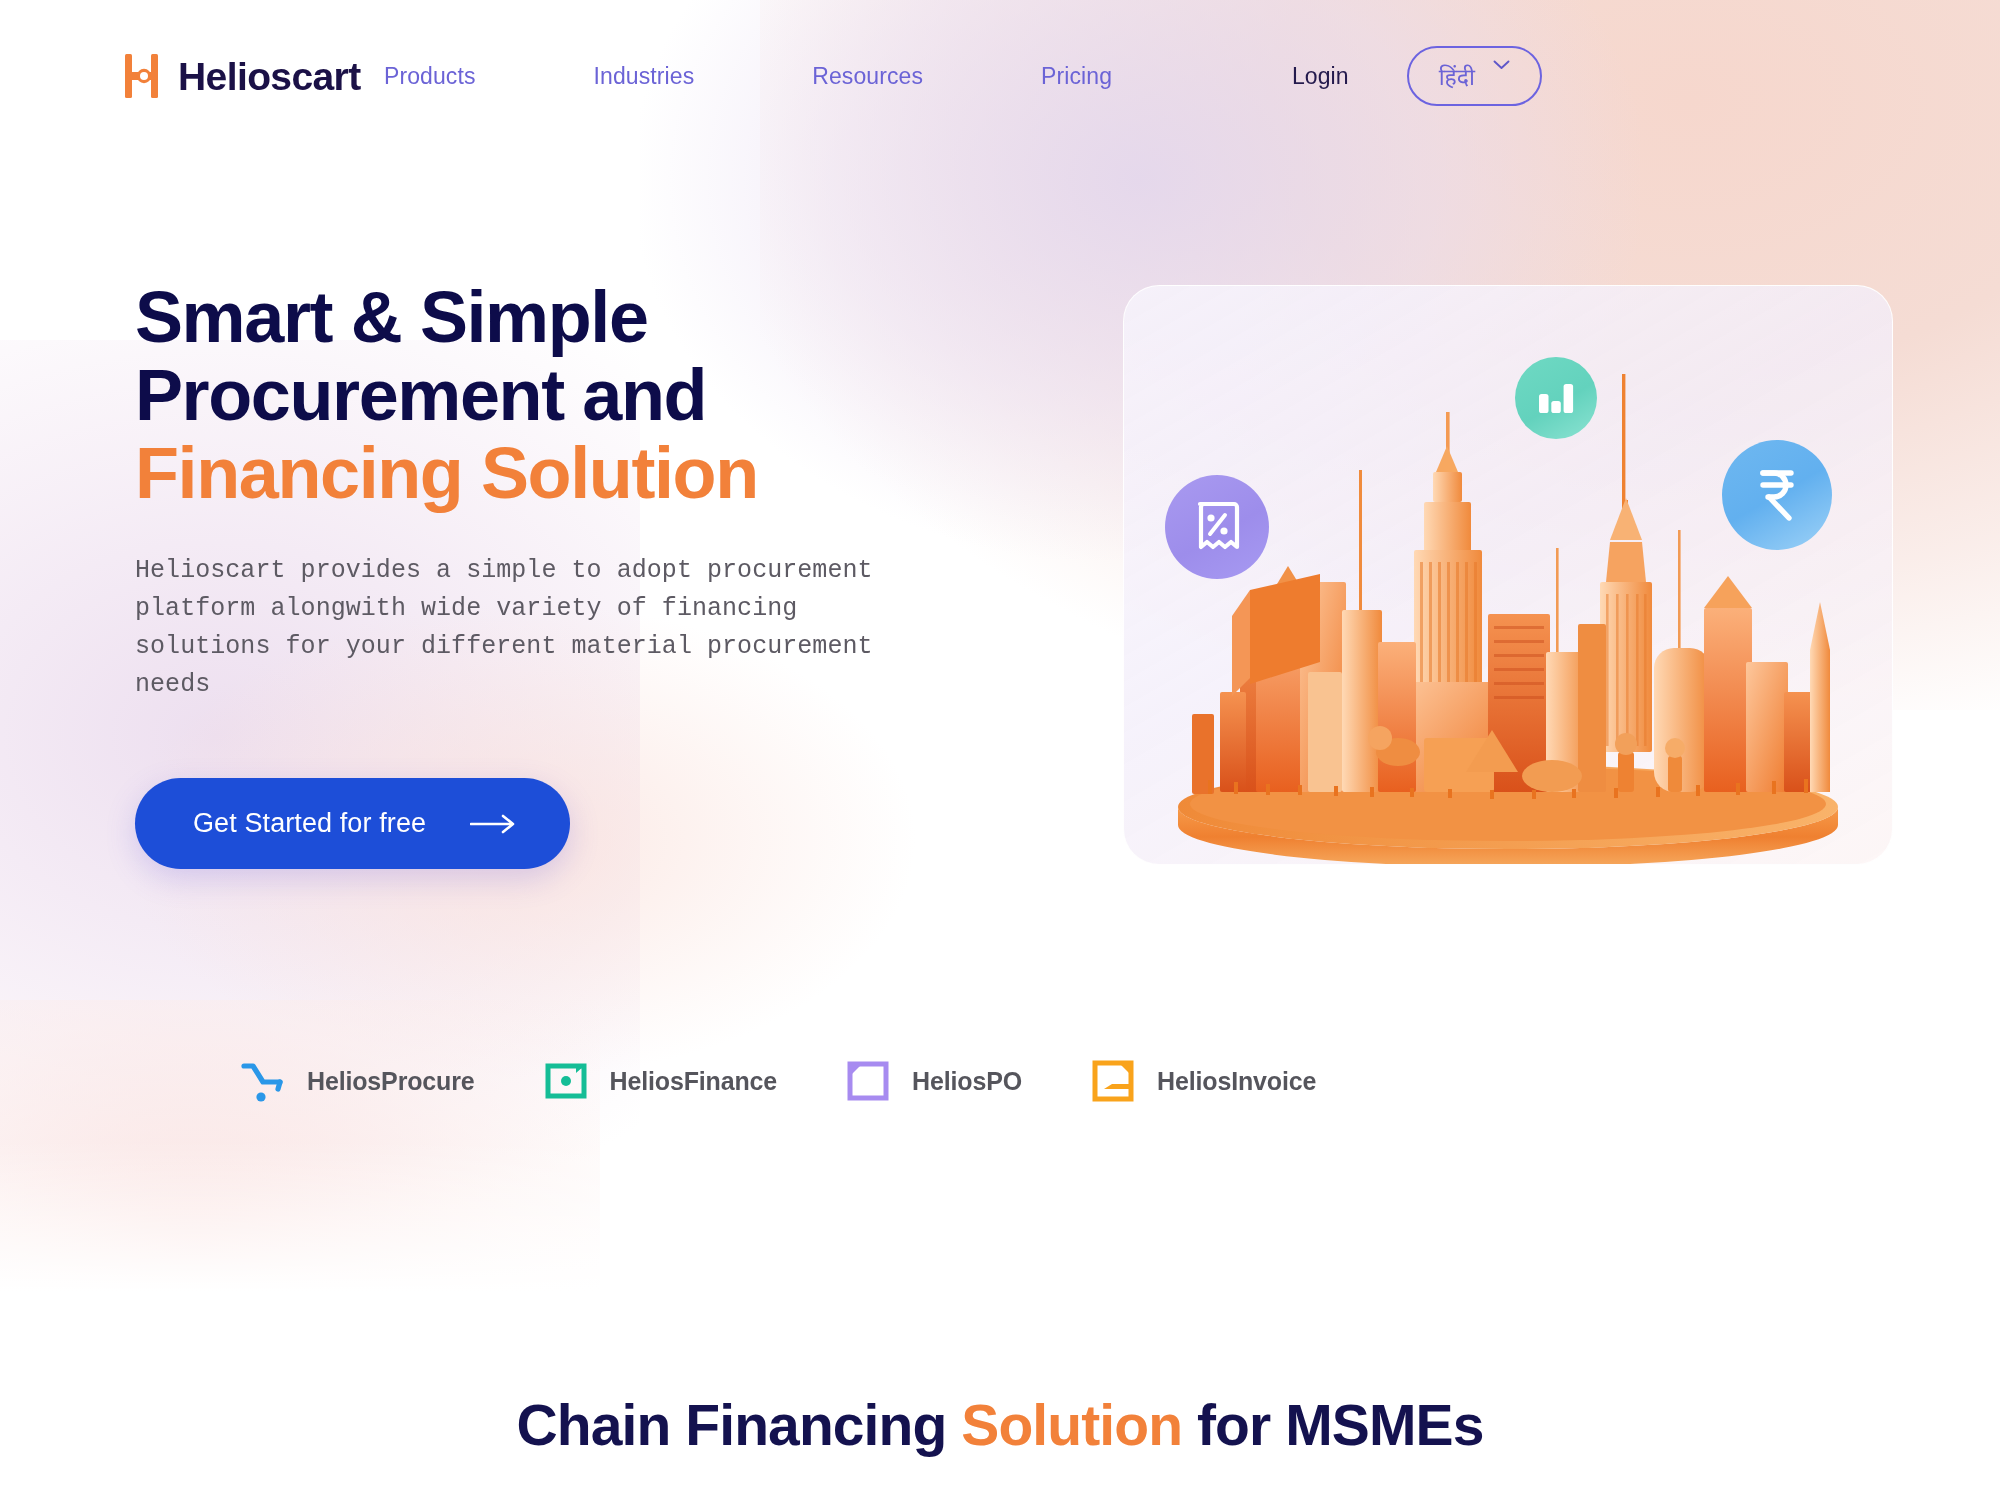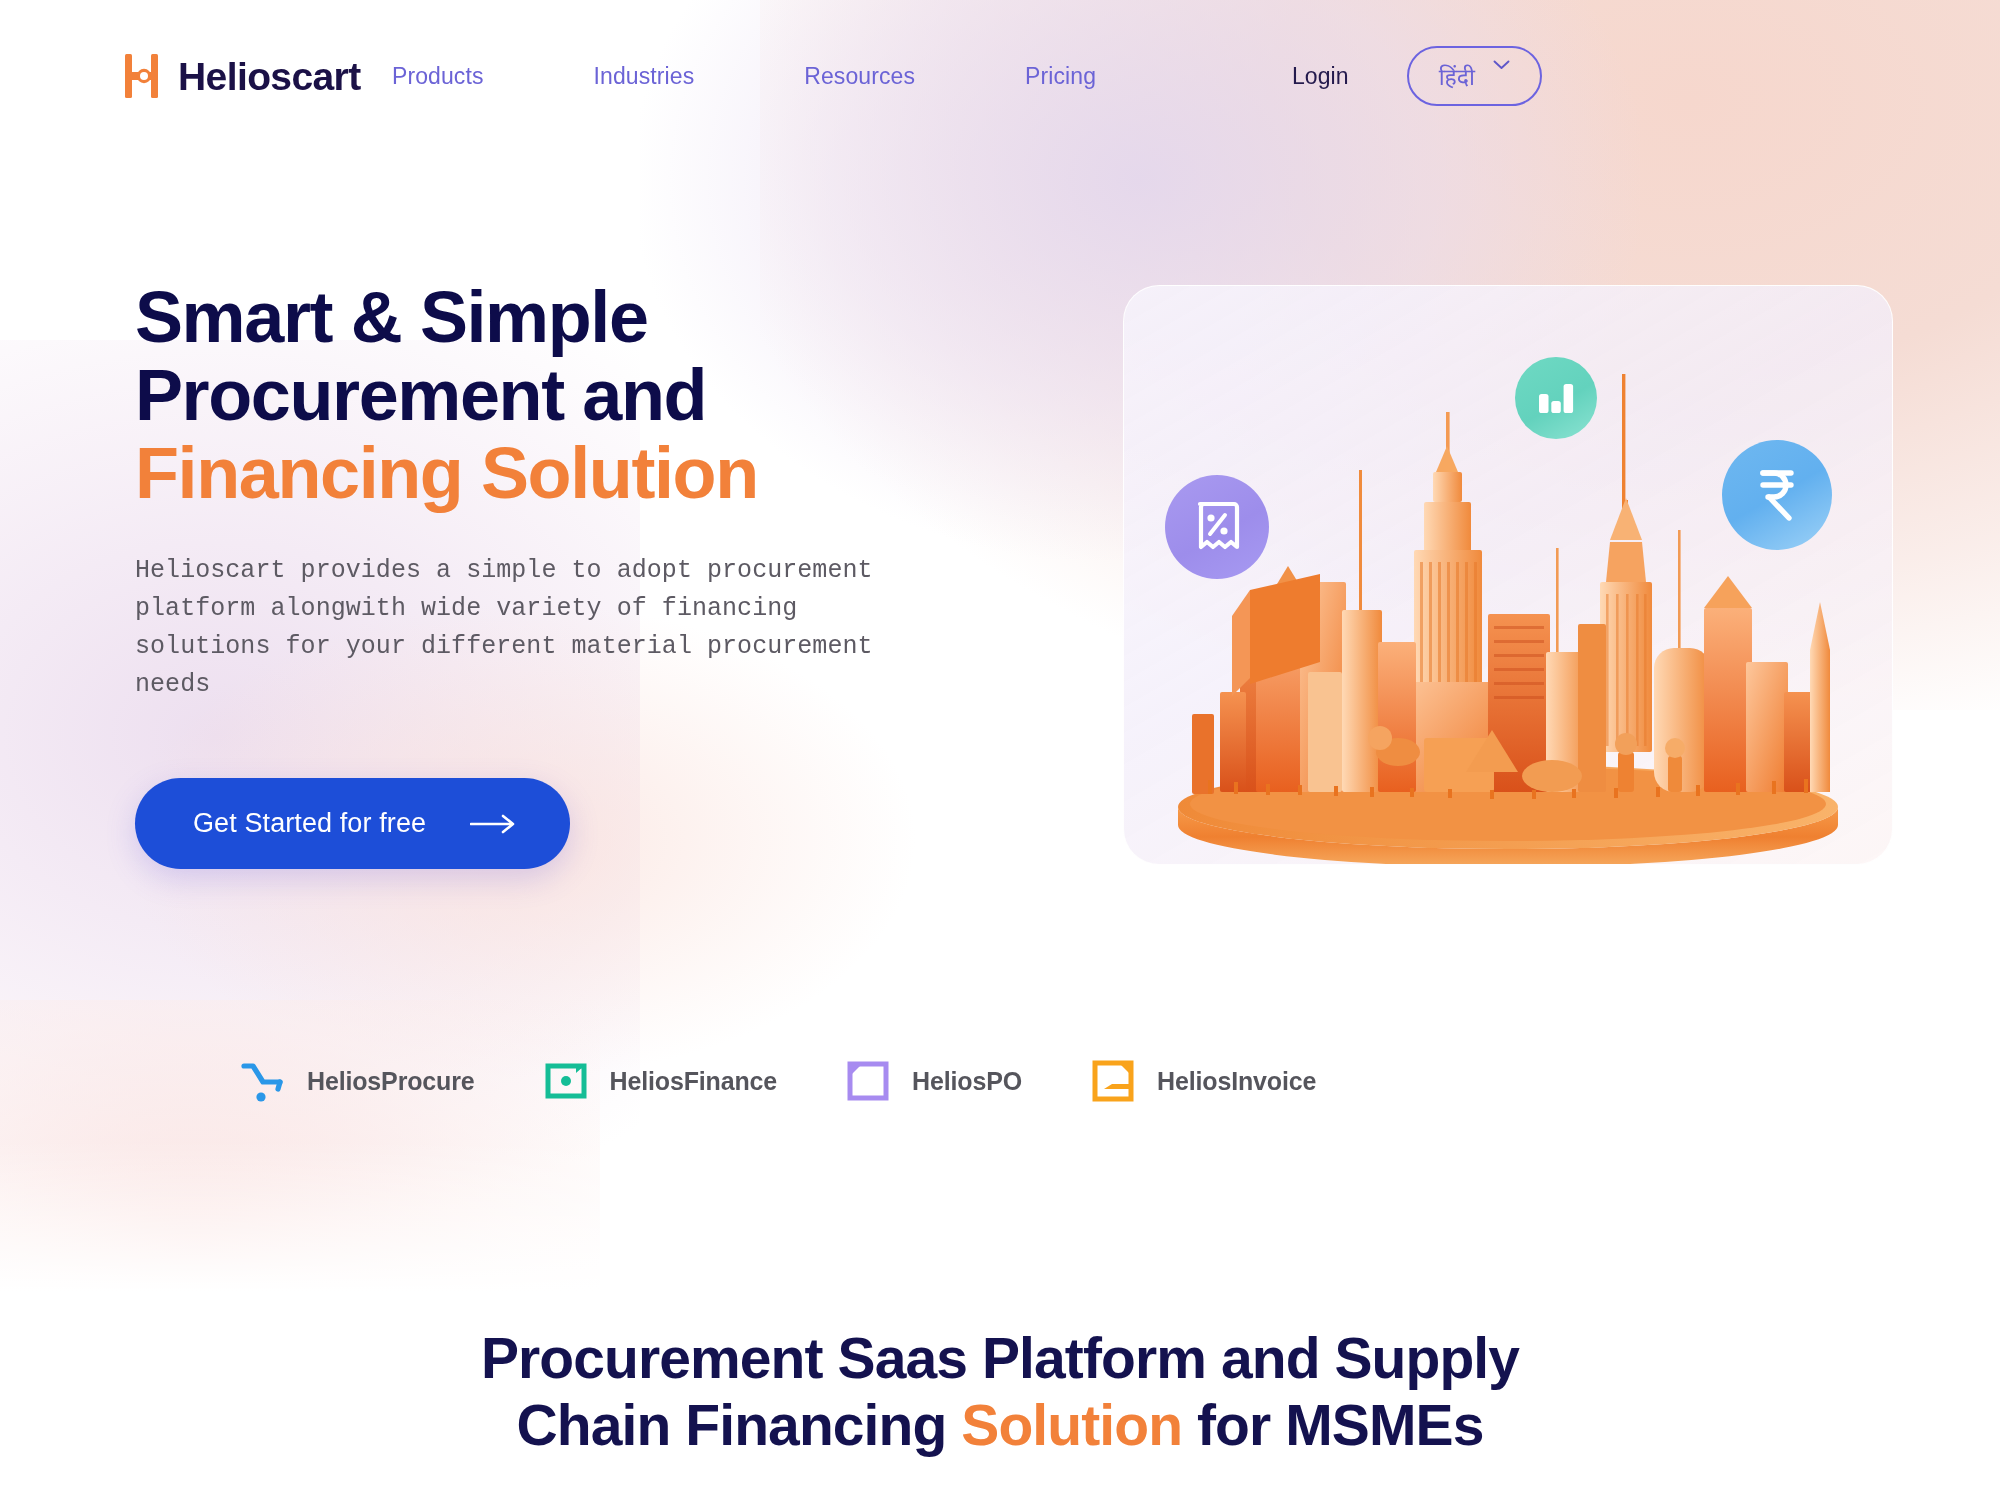--- a/index.html
+++ b/index.html
@@ -65,21 +65,21 @@
   }
   .brand { display:flex; align-items:center; gap:15px; }
   .brand-mark { width:38px; height:44px; flex:0 0 auto; display:block; }
   .brand-name {
     font-size:39px; font-weight:700; letter-spacing:-0.6px;
     color:#1b1147; line-height:1;
   }
 
   .nav {
     display:flex; align-items:center;
-    gap:4px; margin-left:auto; margin-right:auto;
+    gap:12px; margin-left:auto; margin-right:auto;
     transform:translateX(-62px);
   }
   .nav-item {
     font-size:23px; color:#6b63d6;
     padding:10px 53px; cursor:pointer;
     white-space:nowrap; letter-spacing:0.1px;
   }
   .header-right { display:flex; align-items:center; gap:58px; margin-left:auto; }
   .login {
     font-size:23px; color:#241a4d; cursor:pointer; letter-spacing:0.1px;
@@ -444,18 +444,18 @@
         <path d="M41 5 L41 17 L29 5 Z" fill="#f9a31b"></path>
         <path d="M14 31 L41 31 L41 26 L22 26 Z" fill="#f9a31b"></path>
       </svg>
       <span class="product-label">HeliosInvoice</span>
     </div>
 
   </div>
 
   <div class="section-head">
     <h2>
-      <span>Procurement Saas Platform and Supply</span><br>
+      <br>
       <span>Chain Financing </span><span class="accent">Solution</span><span> for MSMEs</span>
     </h2>
   </div>
 
 </div>
 
 </body></html>

